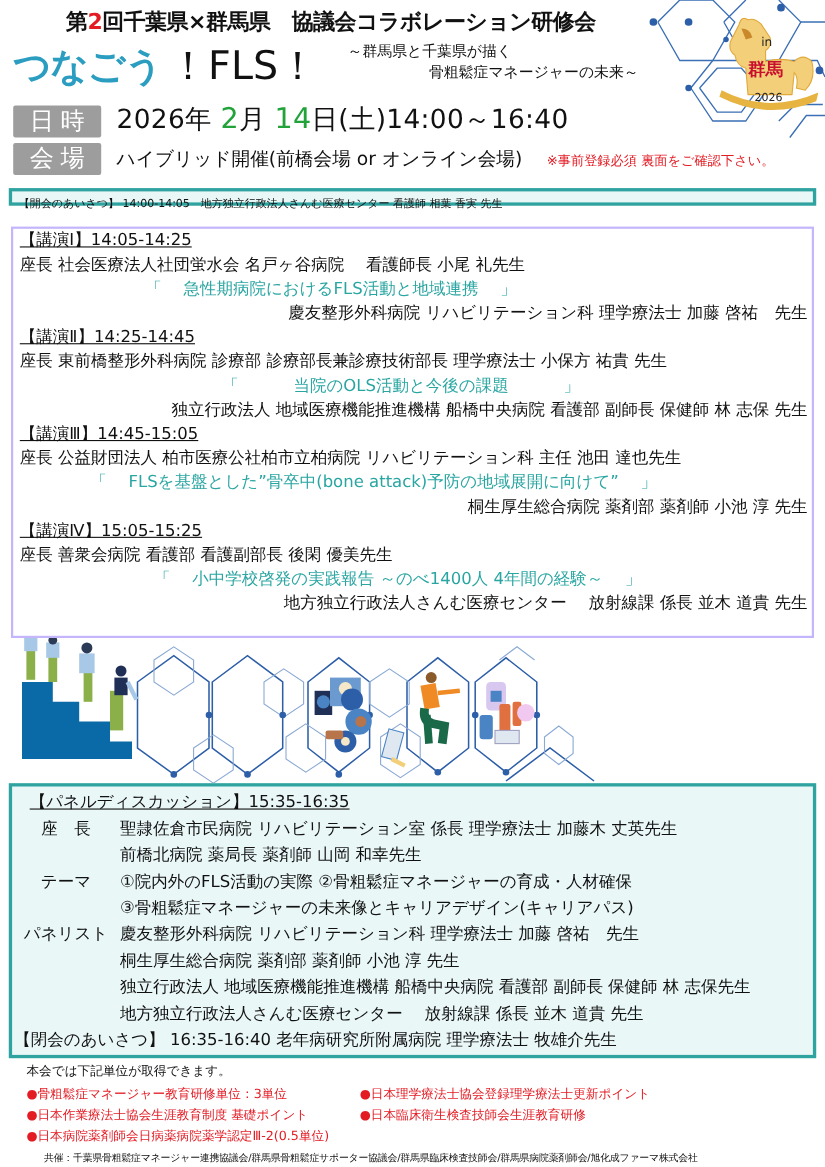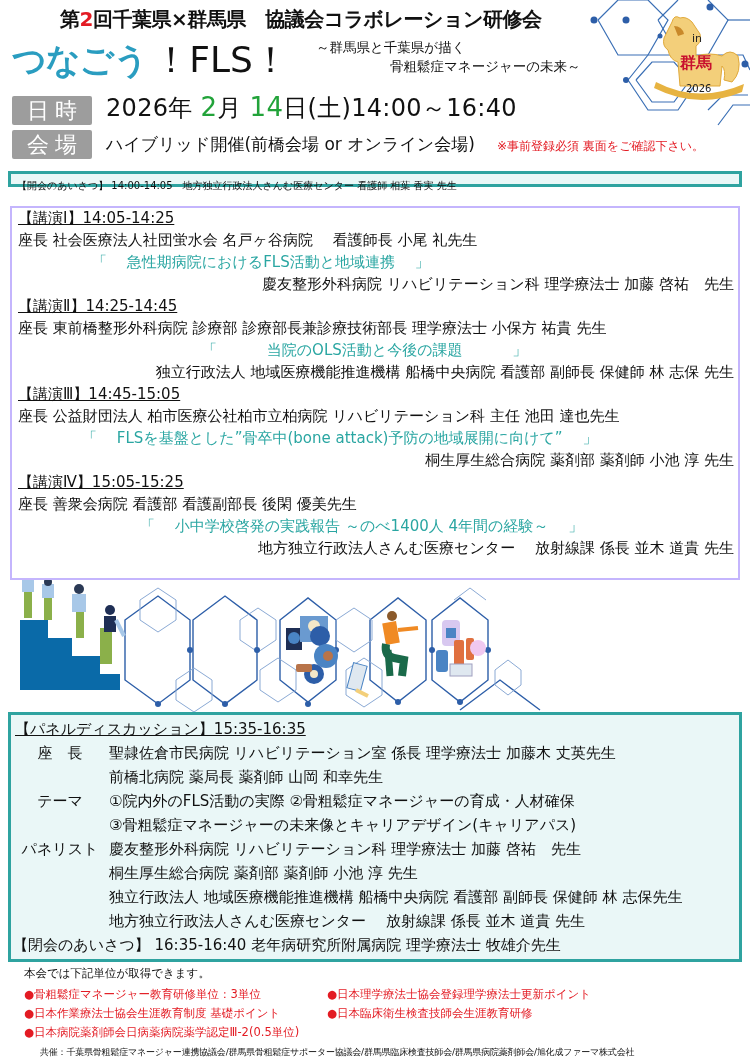--- a/index.html
+++ b/index.html
@@ -42,21 +42,21 @@
   .lec-speaker { font-size: 15px; height: 23px; line-height: 23px; white-space: nowrap; text-align: right; padding-right: 4px; }
 
   
   #illus { left: 0; top: 580px; width: 750px; height: 132px; }
 
   
   #panel { left: 8px; top: 712px; width: 734px; height: 250px; padding-top: 2px; }
   .prow { display: flex; font-size: 15px; height: 24px; line-height: 24px; white-space: nowrap; }
   .prow .pl { width: 98px; text-align: center; flex: none; }
   .prow .pv { flex: 1; }
-  #panel-head { font-size: 15px; padding-left: 4px; height: 24px; line-height: 24px; text-decoration: underline; }
+  #panel-head { font-size: 15px; padding-left: 16px; height: 24px; line-height: 24px; text-decoration: underline; }
   #closing { font-size: 15px; height: 24px; line-height: 24px; padding-left: 2px; white-space: nowrap; }
 
   
   #credits-intro { left: 24px; top: 966px; font-size: 11.5px; white-space: nowrap; }
   .credit { font-size: 11.5px; color: #e31b23; white-space: nowrap; }
   #sponsors { left: 40px; top: 1046px; font-size: 9px; white-space: nowrap; letter-spacing: -0.2px; }
 </style>
 </head>
 <body>
 
@@ -112,21 +112,21 @@
 <div id="venue-label" class="abs label-box">会場</div>
 <div id="venue-value" class="abs">ハイブリッド開催(前橋会場 or オンライン会場)</div>
 <div id="venue-note" class="abs">※事前登録必須 裏面をご確認下さい。</div>
 
 <div id="opening" class="abs teal-box">【開会のあいさつ】 14:00-14:05　地方独立行政法人さんむ医療センター 看護師 相葉 香実 先生</div>
 
 <div id="lectures" class="abs">
   <div class="lec">
     <div class="lec-head">【講演Ⅰ】14:05-14:25</div>
     <div class="lec-chair">座長 社会医療法人社団蛍水会 名戸ヶ谷病院　 看護師長  小尾  礼先生</div>
-    <div class="lec-title" style="padding-left:80px">「　 急性期病院におけるFLS活動と地域連携　 」</div>
+    <div class="lec-title" style="padding-left:120px">「　 急性期病院におけるFLS活動と地域連携　 」</div>
     <div class="lec-speaker">慶友整形外科病院  リハビリテーション科  理学療法士  加藤  啓祐　先生</div>
   </div>
   <div class="lec">
     <div class="lec-head">【講演Ⅱ】14:25-14:45</div>
     <div class="lec-chair">座長 東前橋整形外科病院 診療部 診療部長兼診療技術部長 理学療法士 小保方 祐貴 先生</div>
     <div class="lec-title" style="padding-left:190px">「　　　 当院のOLS活動と今後の課題　　　 」</div>
     <div class="lec-speaker">独立行政法人  地域医療機能推進機構  船橋中央病院  看護部  副師長  保健師  林  志保 先生</div>
   </div>
   <div class="lec">
     <div class="lec-head">【講演Ⅲ】14:45-15:05</div>

